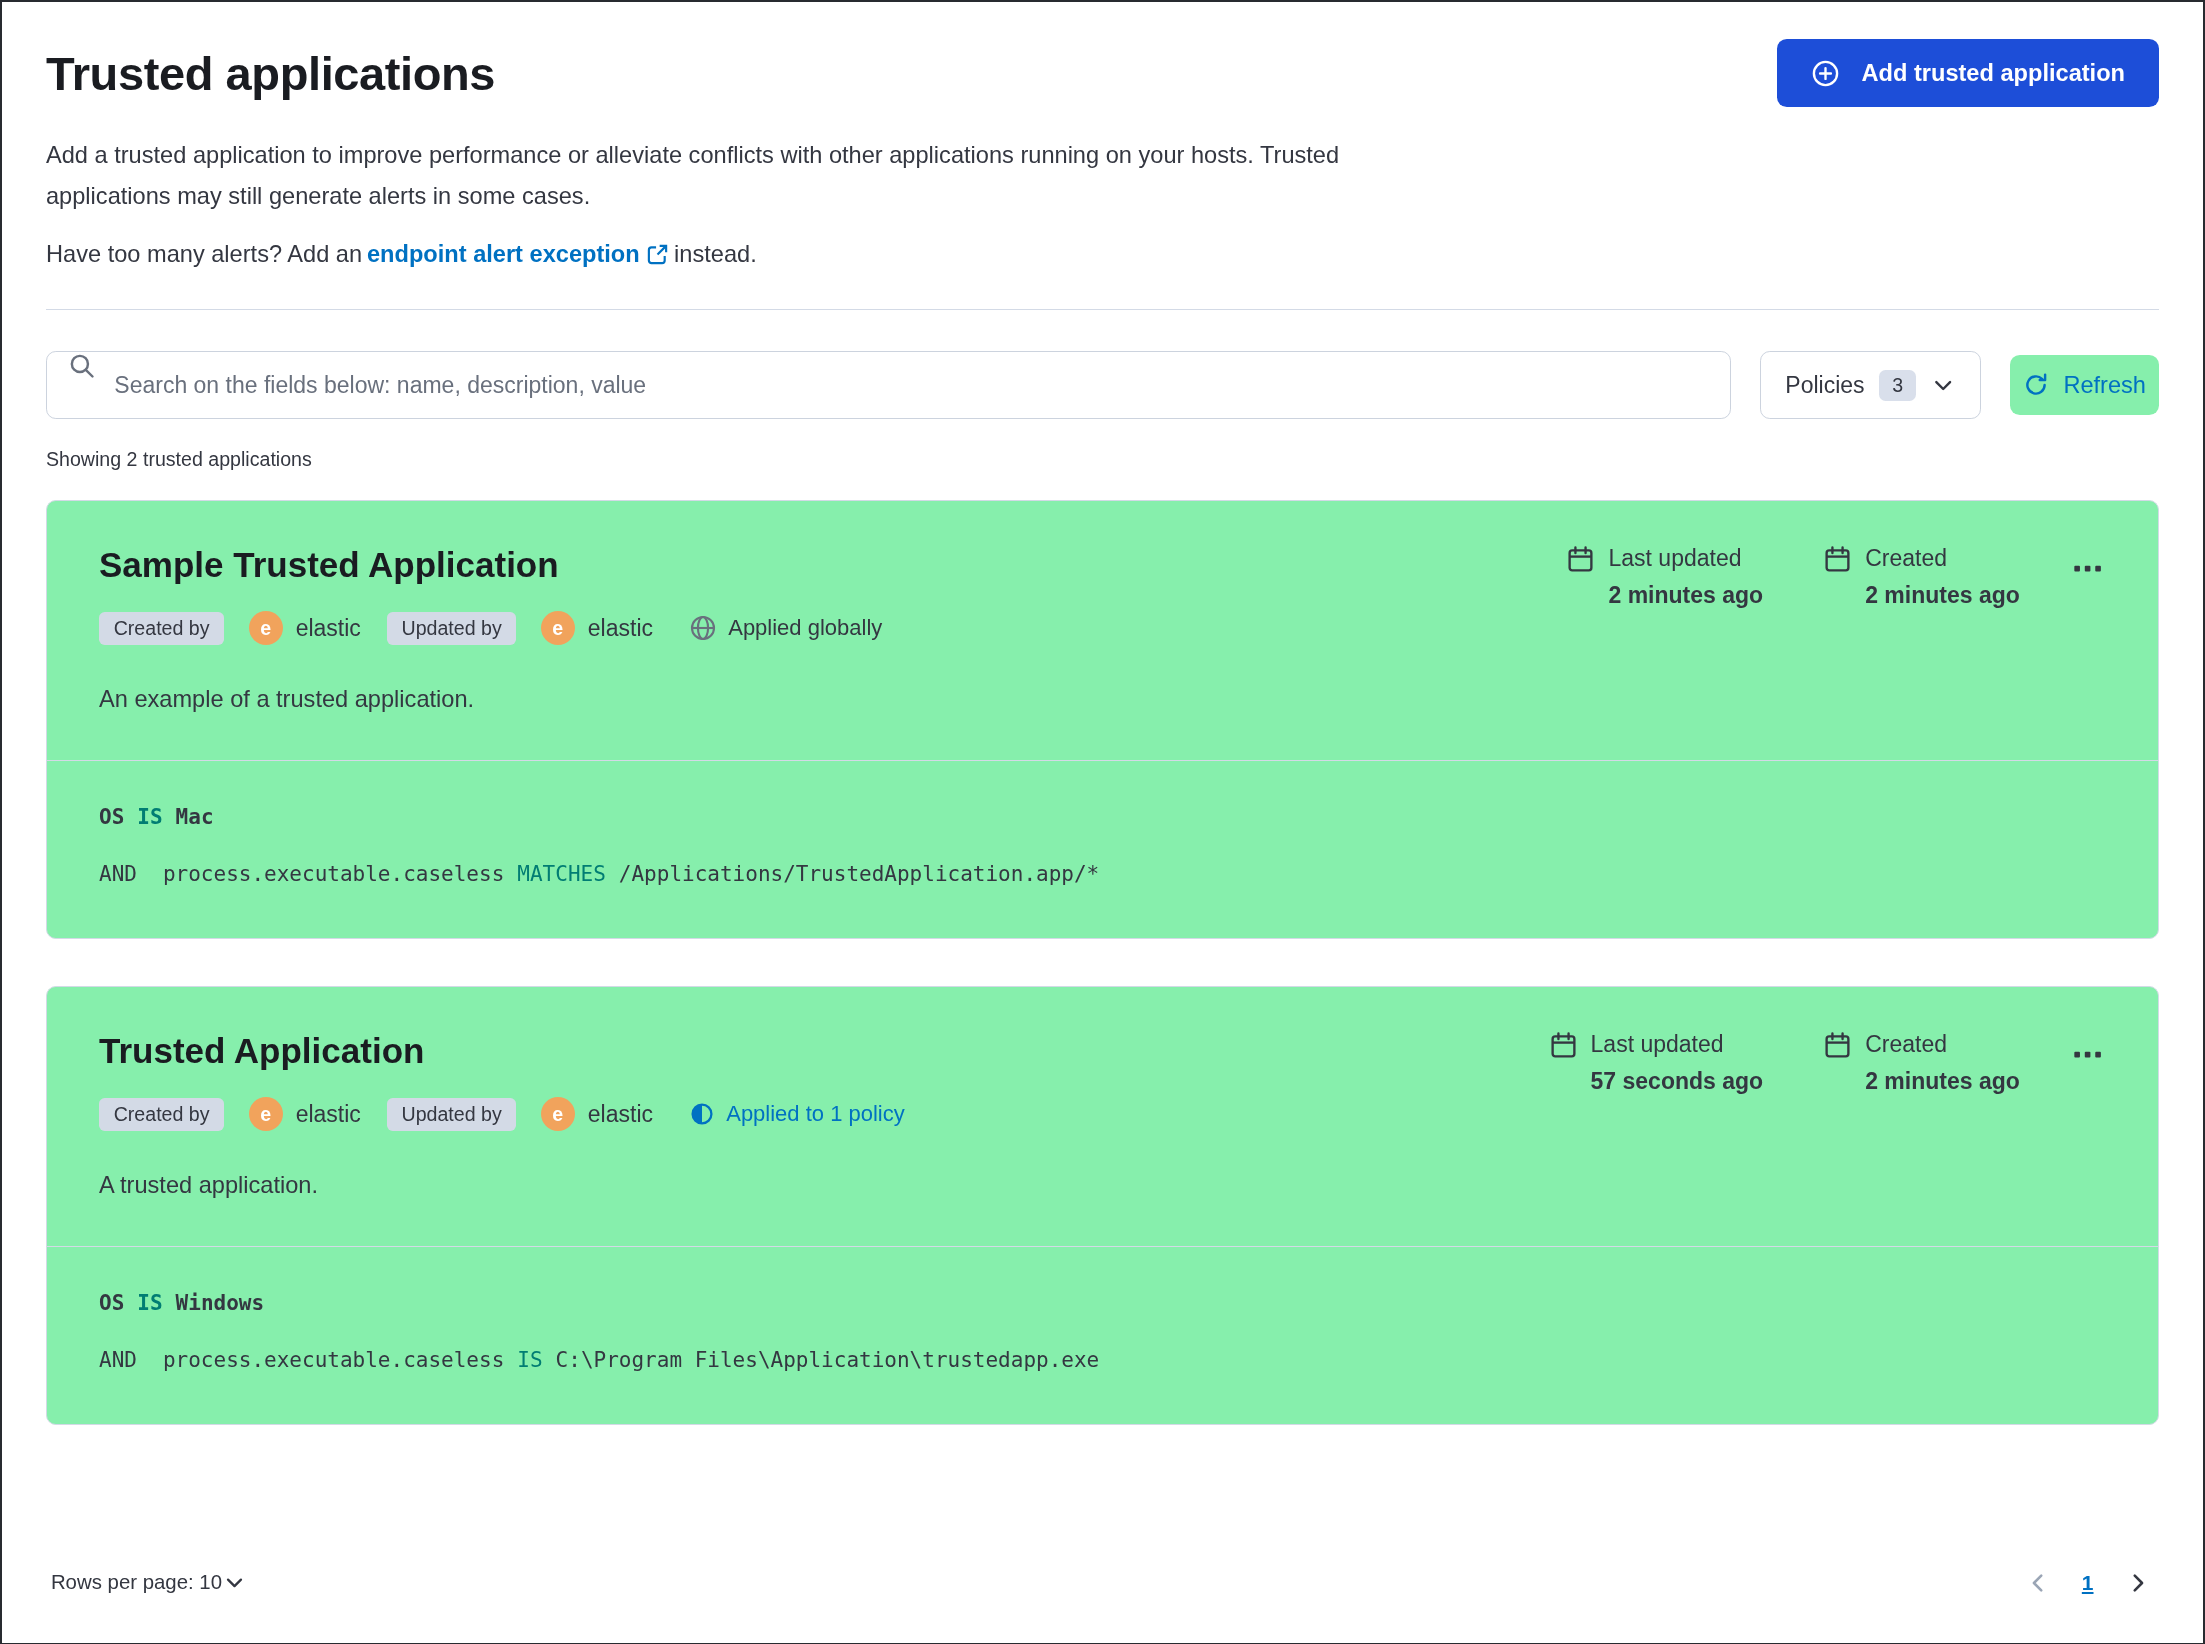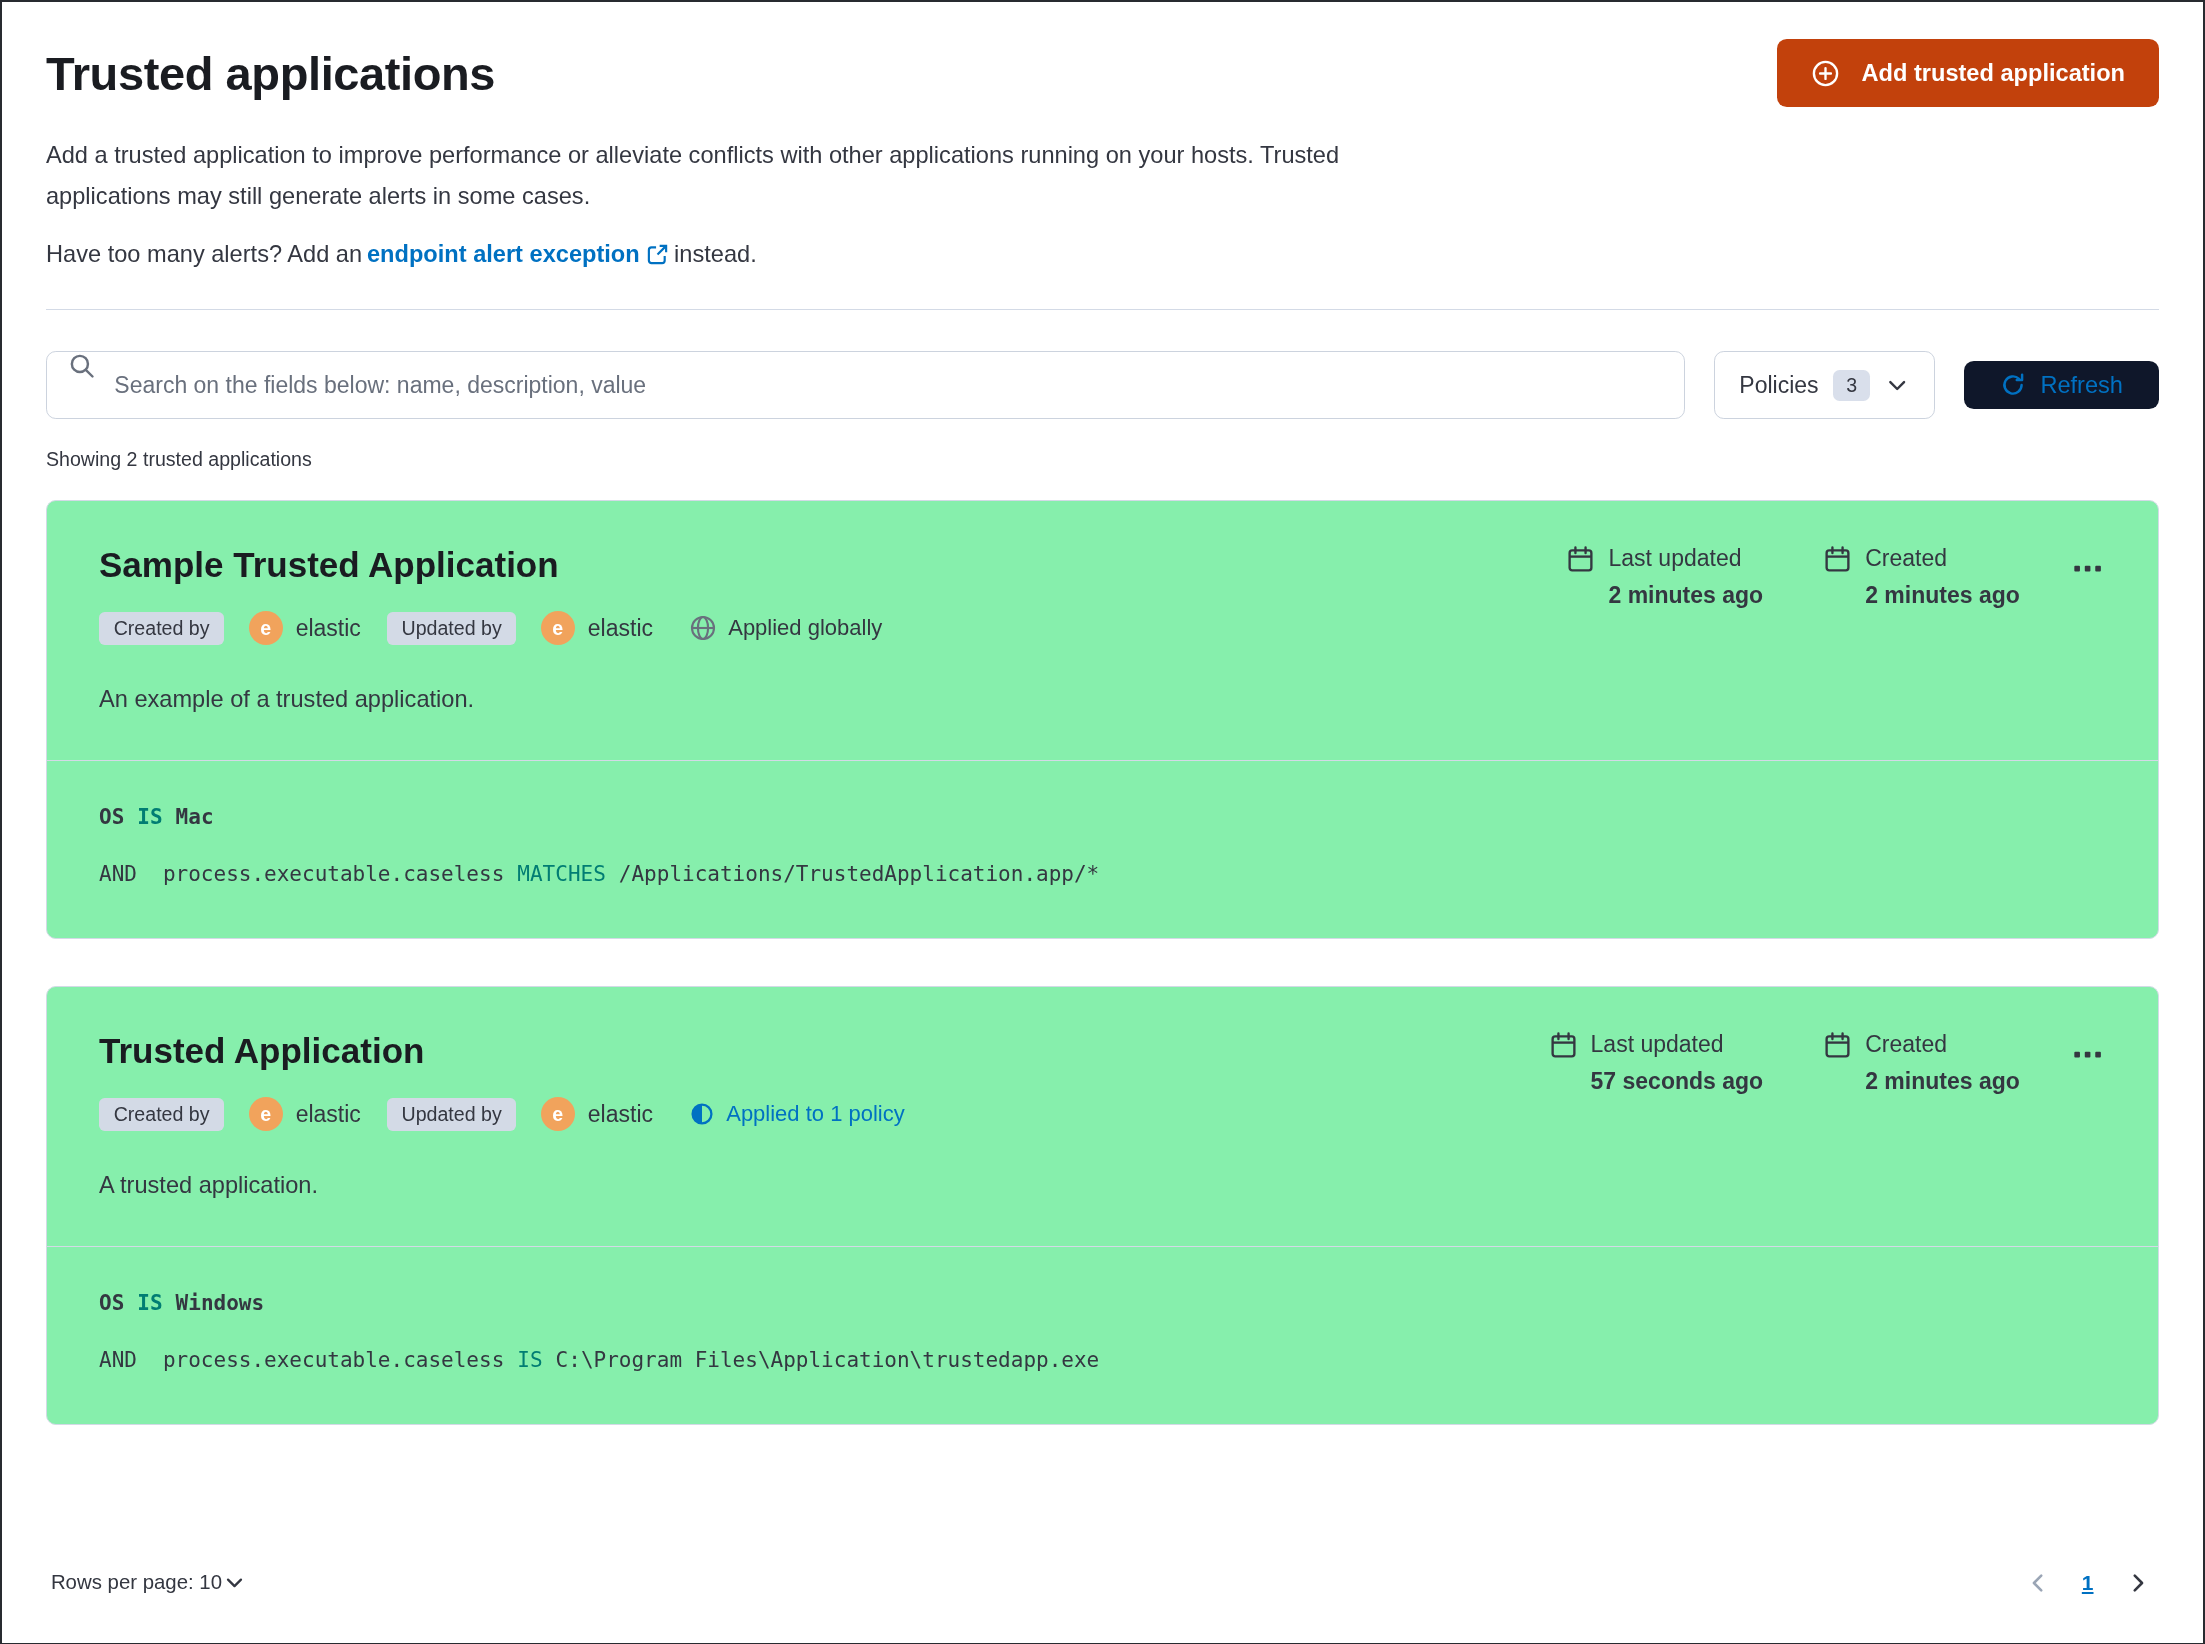--- a/index.html
+++ b/index.html
@@ -13,21 +13,21 @@
     padding: 37px 44px 34px;
     display: flex; flex-direction: column;
     overflow: hidden;
   }
 
   
   .page-header { display: flex; justify-content: space-between; align-items: flex-start; }
   .page-title { font-size: 47px; font-weight: 700; color: #1a1c21; margin: 6.5px 0 0; letter-spacing: -0.4px; }
   .btn-primary {
     display: flex; align-items: center; gap: 22px;
-    background: #c2410c; color: #ffffff; border: none; cursor: pointer;
+    background: #1d4ed8; color: #ffffff; border: none; cursor: pointer;
     height: 68px; padding: 8px 34px; border-radius: 9.8px;
     font-family: inherit; font-size: 23.6px; font-weight: 600;
   }
   .desc { font-size: 23.6px; line-height: 41px; max-width: 1337px; margin: 28px 0 0; }
   .desc2 { font-size: 23.6px; margin: 24.4px 0 0; display: flex; align-items: center; gap: 4.9px; }
   .inline-link { color: #0071c2; font-weight: 600; text-decoration: none; display: inline-flex; align-items: center; gap: 6.5px; cursor: pointer; }
 
   .divider { border: none; border-top: 1.6px solid #d3dae6; margin: 41px 0 0; }
 
   
@@ -45,23 +45,23 @@
   .btn-outline {
     height: 68px; display: flex; align-items: center; gap: 14.7px;
     background: #fff; border: 1.6px solid #ccd3de; border-radius: 9.8px;
     padding: 0 24.4px; font-family: inherit; font-size: 23px; color: #343741; cursor: pointer;
   }
   .count-badge {
     background: #d9dfeb; color: #343741; border-radius: 6.5px;
     padding: 4.1px 13px; font-size: 19.6px; font-weight: 500; line-height: 1.2;
   }
   .btn-refresh {
-    height: 48px; display: flex; align-items: center; gap: 14.7px;
-    background: #0f172a; color: #0071c2; border: none; border-radius: 9.8px;
-    padding: 0 36px; font-family: inherit; font-size: 23.6px; font-weight: 500; cursor: pointer;
+    height: 60px; display: flex; align-items: center; gap: 14.7px;
+    background: #86efac; color: #0071c2; border: none; border-radius: 9.8px;
+    padding: 0 13px; font-family: inherit; font-size: 23.6px; font-weight: 500; cursor: pointer;
   }
 
   .summary { margin-top: 29px; font-size: 19.6px; color: #343741; }
 
   
   .card { margin-top: 29px; border: 1.6px solid #d3dae6; border-radius: 9.8px; background: #86efac; }
   .card + .card { margin-top: 47px; }
   .card-header-area { padding: 44px 52px 47px; }
   .title-row { display: flex; justify-content: space-between; align-items: flex-start; }
   .card-title { font-size: 35px; font-weight: 700; color: #1a1c21; margin: 0; }

